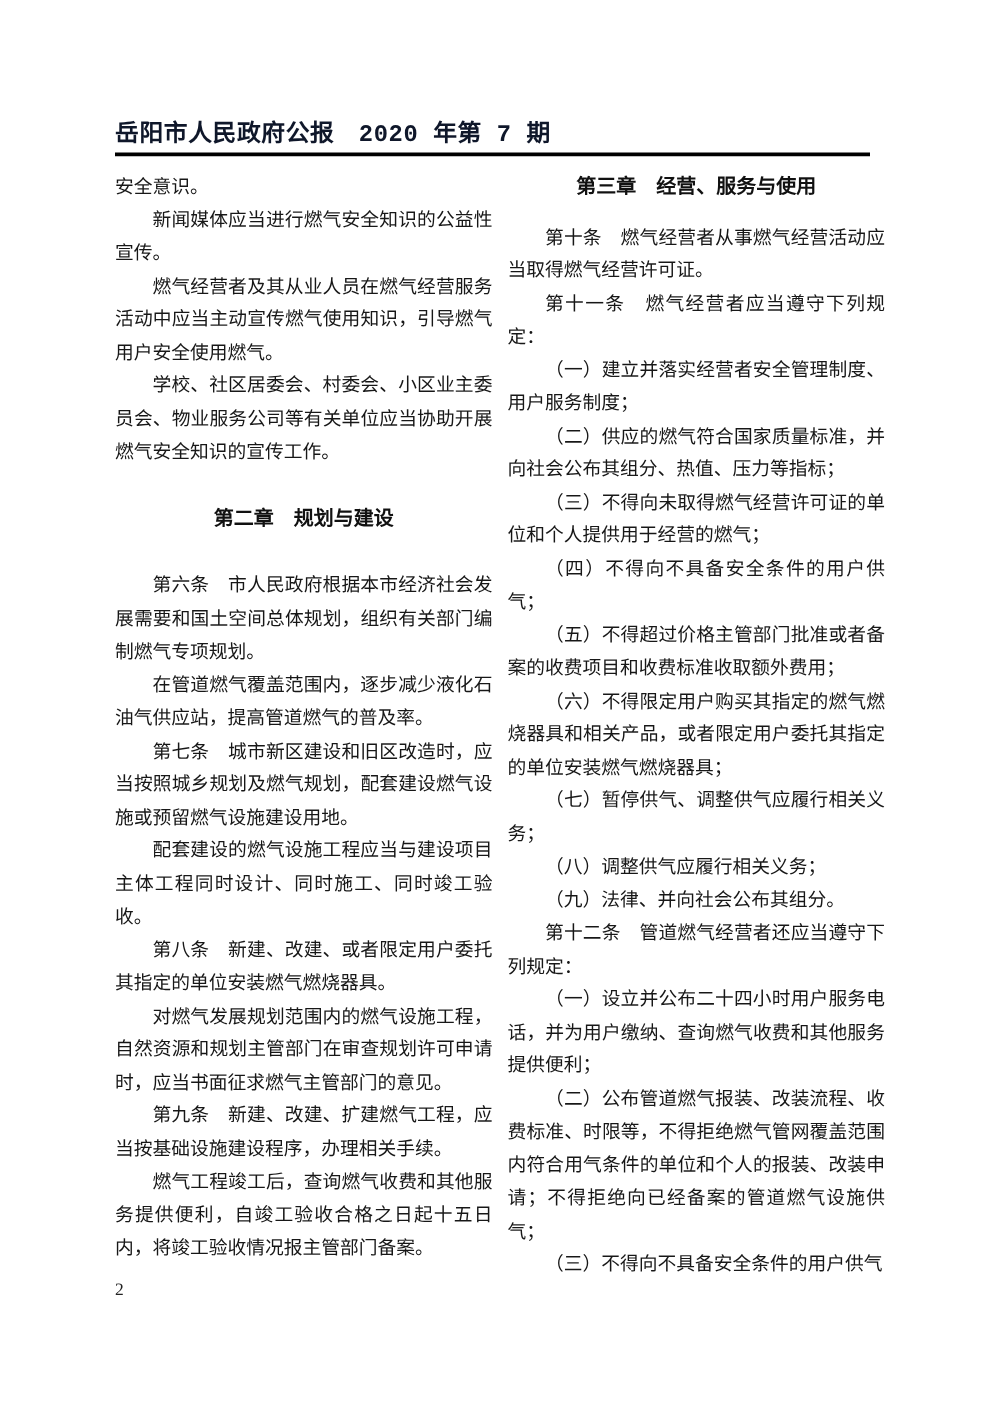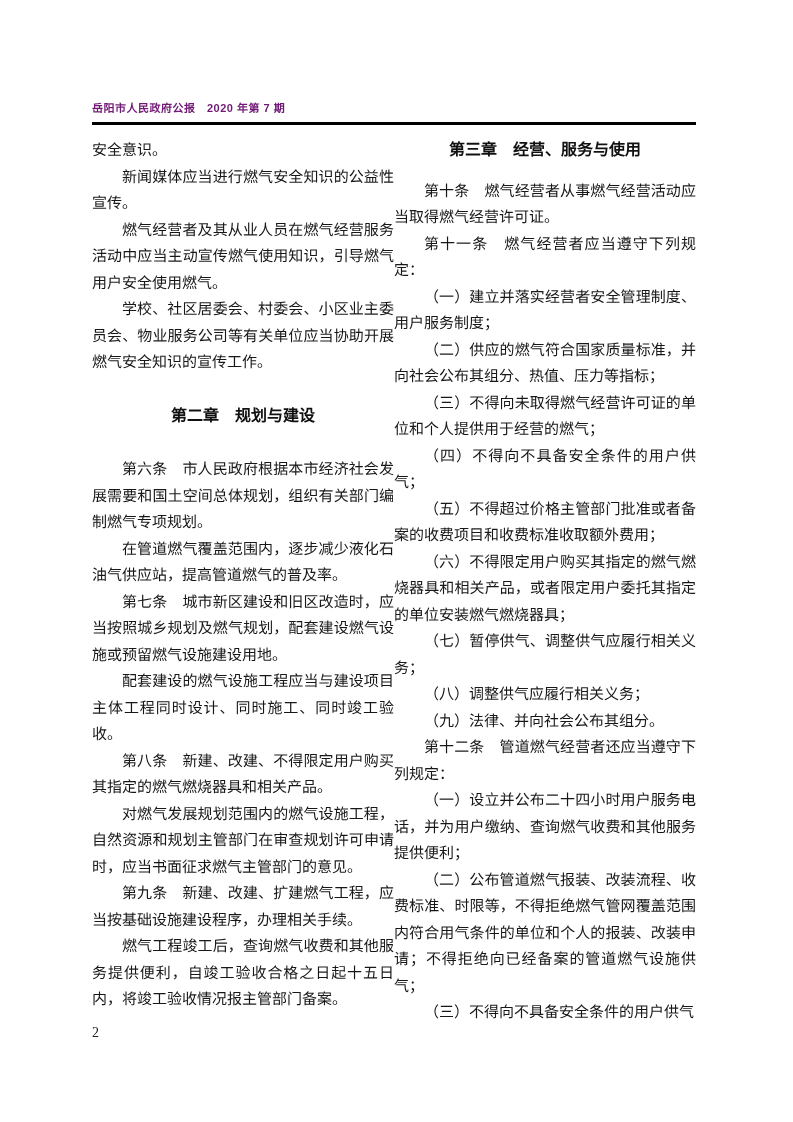--- a/index.html
+++ b/index.html
@@ -16,37 +16,38 @@
     color: #171717;
     overflow: hidden;
   }
   .content {
     position: absolute;
     left: 92px;
     top: 98px;
     width: 616px;
   }
   .page-header {
-    font-family: Liberation Sans, sans-serif;
+    font-family: Liberation Mono, monospace;
     font-weight: 700;
-    font-size: 11px;
+    font-size: 19px;
     line-height: 20px;
     letter-spacing: 0.5px;
-    color: #701a75;
+    color: #0f172a;
     white-space: nowrap;
   }
   .header-rule {
     margin-top: 4px;
     height: 3px;
     background: #000000;
     width: 604px;
   }
   .columns {
     margin-top: 12px;
     display: flex;
+    gap: 12px;
   }
   .column {
     width: 302px;
     flex: 0 0 302px;
   }
   .para {
     margin: 0;
     font-size: 15px;
     line-height: 26.5px;
     text-align: justify;
@@ -93,21 +94,21 @@
       <div class="column">
           <p class="para">安全意识。</p>
           <p class="para indent">新闻媒体应当进行燃气安全知识的公益性宣传。</p>
           <p class="para indent">燃气经营者及其从业人员在燃气经营服务活动中应当主动宣传燃气使用知识，引导燃气用户安全使用燃气。</p>
           <p class="para indent">学校、社区居委会、村委会、小区业主委员会、物业服务公司等有关单位应当协助开展燃气安全知识的宣传工作。</p>
           <h2 class="chapter-heading">第二章　规划与建设</h2>
           <p class="para indent">第六条　市人民政府根据本市经济社会发展需要和国土空间总体规划，组织有关部门编制燃气专项规划。</p>
           <p class="para indent">在管道燃气覆盖范围内，逐步减少液化石油气供应站，提高管道燃气的普及率。</p>
           <p class="para indent">第七条　城市新区建设和旧区改造时，应当按照城乡规划及燃气规划，配套建设燃气设施或预留燃气设施建设用地。</p>
           <p class="para indent">配套建设的燃气设施工程应当与建设项目主体工程同时设计、同时施工、同时竣工验收。</p>
-          <p class="para indent">第八条　新建、改建、不得限定用户购买其指定的燃气燃烧器具和相关产品。</p>
+          <p class="para indent">第八条　新建、改建、或者限定用户委托其指定的单位安装燃气燃烧器具。</p>
           <p class="para indent">对燃气发展规划范围内的燃气设施工程，自然资源和规划主管部门在审查规划许可申请时，应当书面征求燃气主管部门的意见。</p>
           <p class="para indent">第九条　新建、改建、扩建燃气工程，应当按基础设施建设程序，办理相关手续。</p>
           <p class="para indent">燃气工程竣工后，查询燃气收费和其他服务提供便利，自竣工验收合格之日起十五日内，将竣工验收情况报主管部门备案。</p>
         </div>
       <div class="column">
           <h2 class="chapter-heading">第三章　经营、服务与使用</h2>
           <p class="para indent">第十条　燃气经营者从事燃气经营活动应当取得燃气经营许可证。</p>
           <p class="para indent">第十一条　燃气经营者应当遵守下列规定：</p>
           <p class="para indent">（一）建立并落实经营者安全管理制度、用户服务制度；</p>
           <p class="para indent">（二）供应的燃气符合国家质量标准，并向社会公布其组分、热值、压力等指标；</p>

